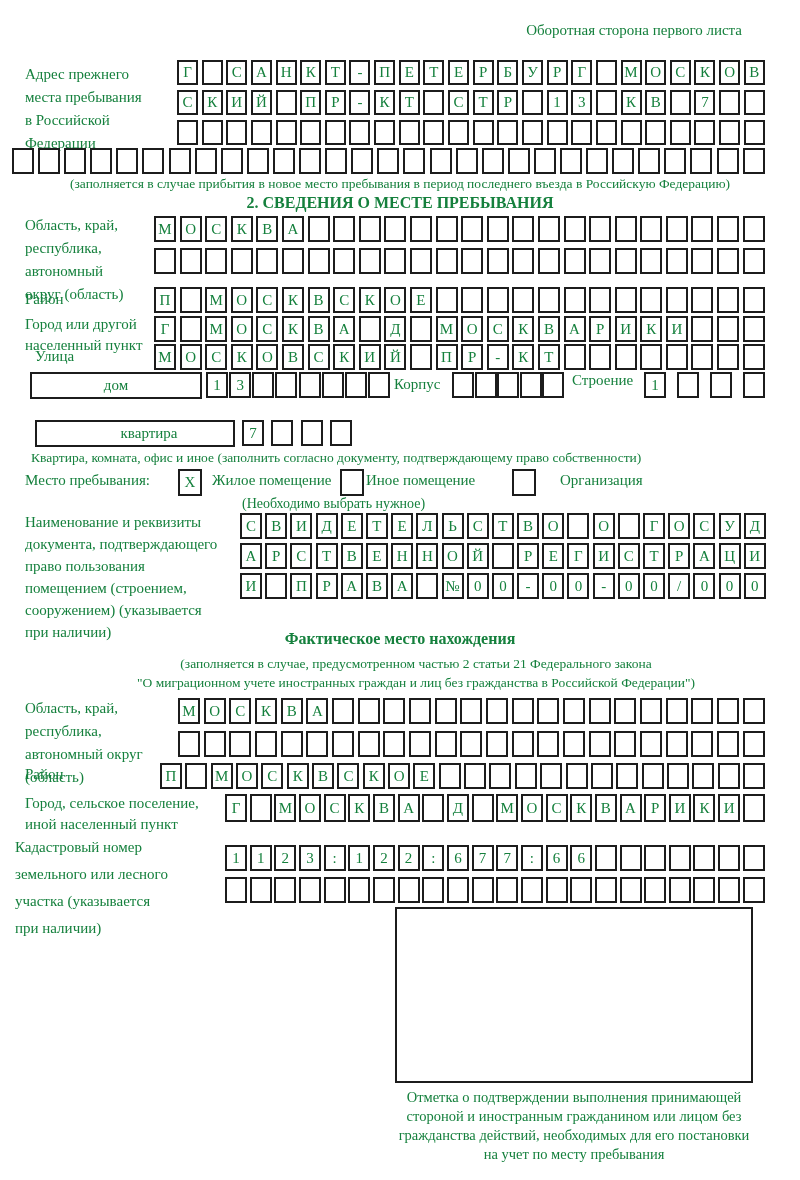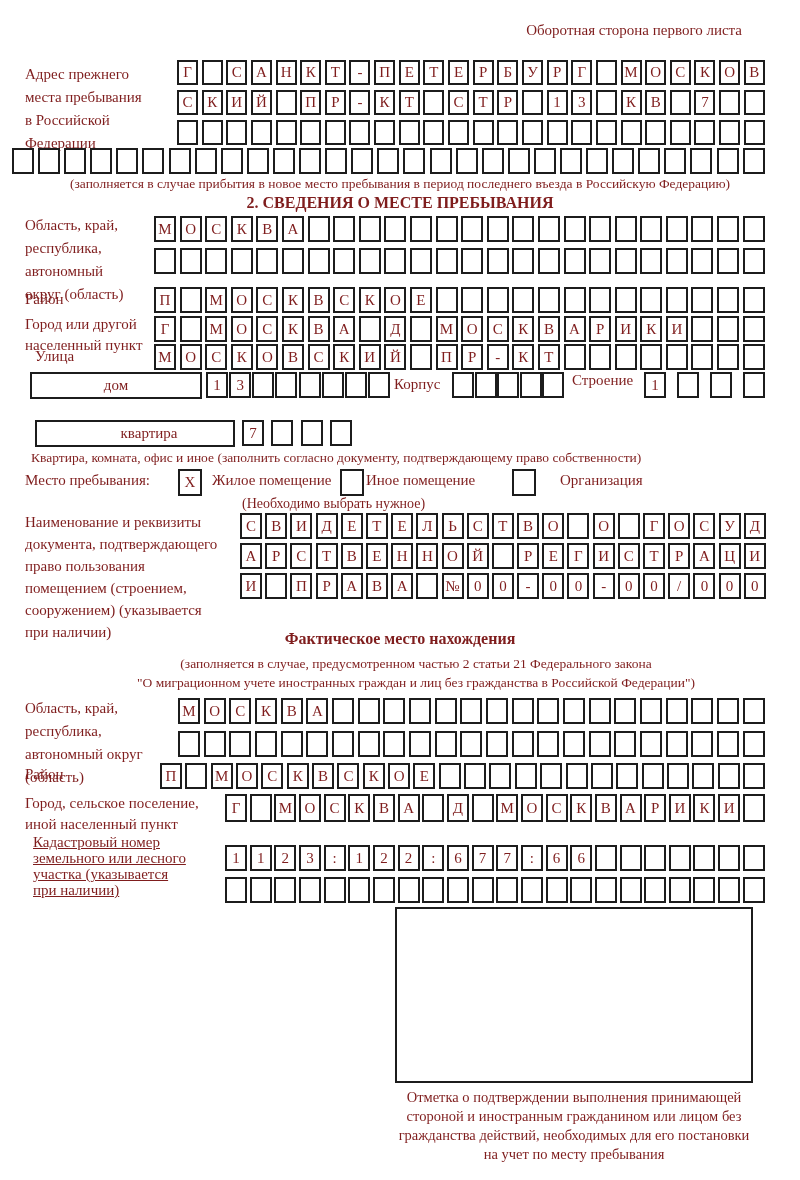--- a/index.html
+++ b/index.html
@@ -1,17 +1,17 @@
 <!DOCTYPE html>
 <html><head>
 <meta charset="utf-8">
 <style>
   html,body{margin:0;padding:0;background:#fff;}
   .page{position:relative;width:800px;height:1180px;background:#fff;
-        font-family:"Liberation Serif",serif;color:#7f1d1d;overflow:hidden;}
+        font-family:"Liberation Serif",serif;color:#15803d;overflow:hidden;}
   .abs{position:absolute;}
   .lbl{font-size:15px;line-height:23px;white-space:pre-line;}
   .cap{font-size:13.5px;line-height:18px;}
   .title{font-size:16px;font-weight:bold;text-align:center;width:100%;}
   .center{text-align:center;width:100%;}
   .right-note{font-size:15px;right:58px;top:22px;}
   .boxrow{display:flex;justify-content:space-between;}
   .cell{flex:0 0 22px;height:26px;border:2px solid #1c1c1c;box-sizing:border-box;
         display:flex;align-items:center;justify-content:center;
         font-size:15px;background:#fff;}
@@ -27,21 +27,21 @@
   
   .l-prev{top:63px;left:25px;}
   .l-obl1{top:214px;left:25px;}
   .l-raion1{top:288px;left:25px;}
   .l-gorod1{top:314px;left:25px;line-height:21px;}
   .l-ulitsa{top:345px;left:35px;text-align:center;}
   .l-doc{top:511px;left:25px;line-height:22px;}
   .l-obl2{top:697px;left:25px;}
   .l-raion2{top:763px;left:25px;}
   .l-gorod2{top:793px;left:25px;line-height:21px;}
-  .l-cad{top:834px;left:33px;line-height:16px;text-decoration:underline;}
+  .l-cad{top:834px;left:15px;line-height:27px;}
 
   
   .r-prev1{top:60px;left:177px;width:588px;}
   .r-prev2{top:90px;left:177px;width:588px;}
   .r-prev3{top:120px;left:177px;width:588px;}
   .r-prev4{top:148px;left:12px;width:753px;}
   .r-obl1a{top:216px;left:154px;width:611px;}
   .r-obl1b{top:248px;left:154px;width:611px;}
   .r-raion1{top:287px;left:154px;width:611px;}
   .r-gorod1{top:316px;left:154px;width:611px;}

